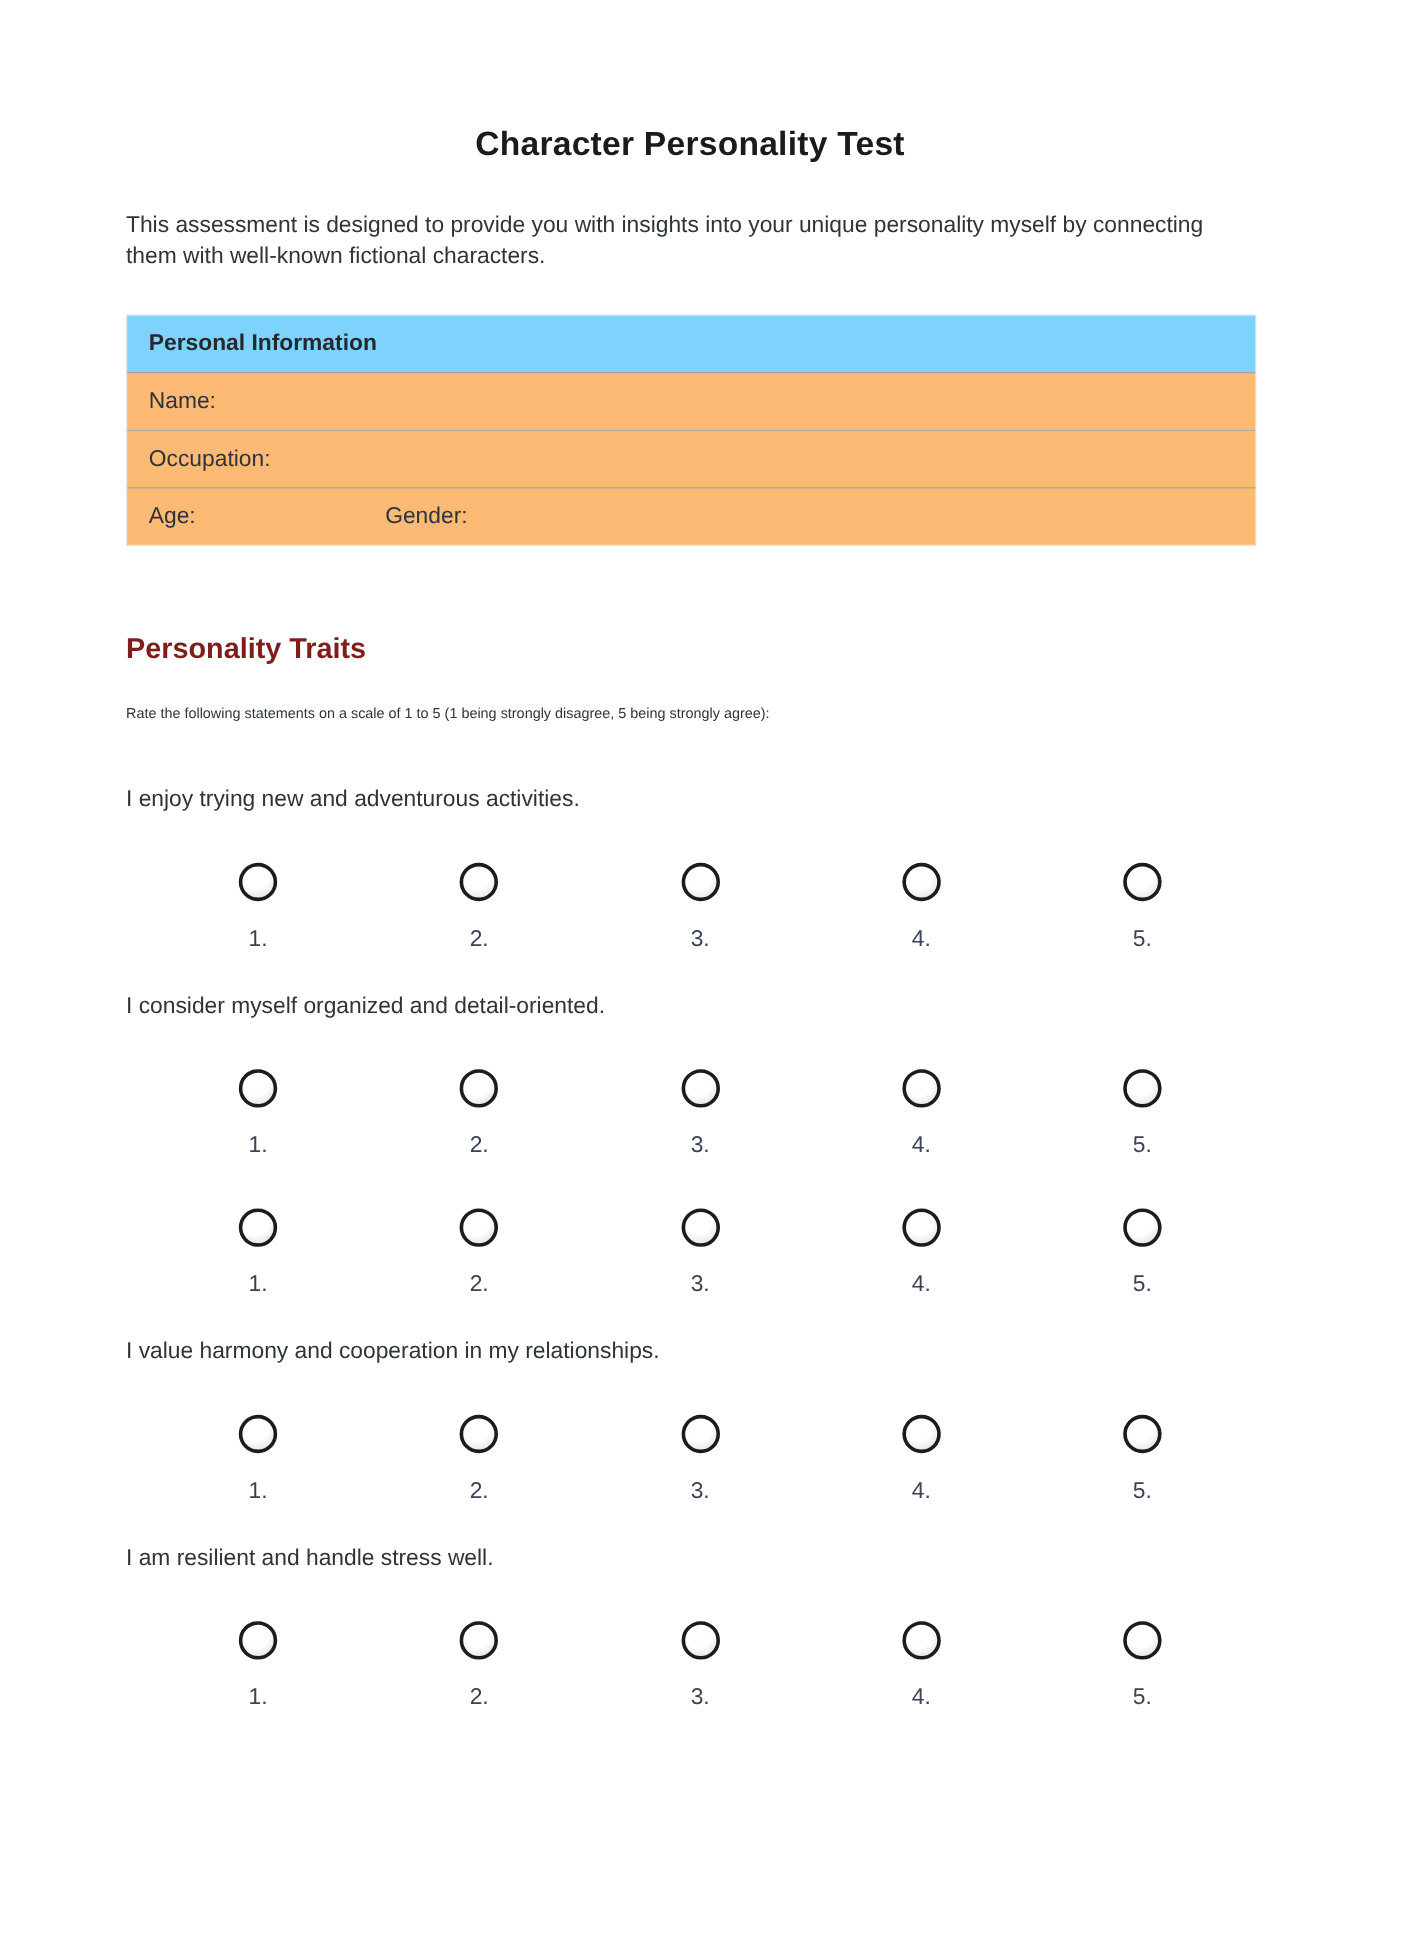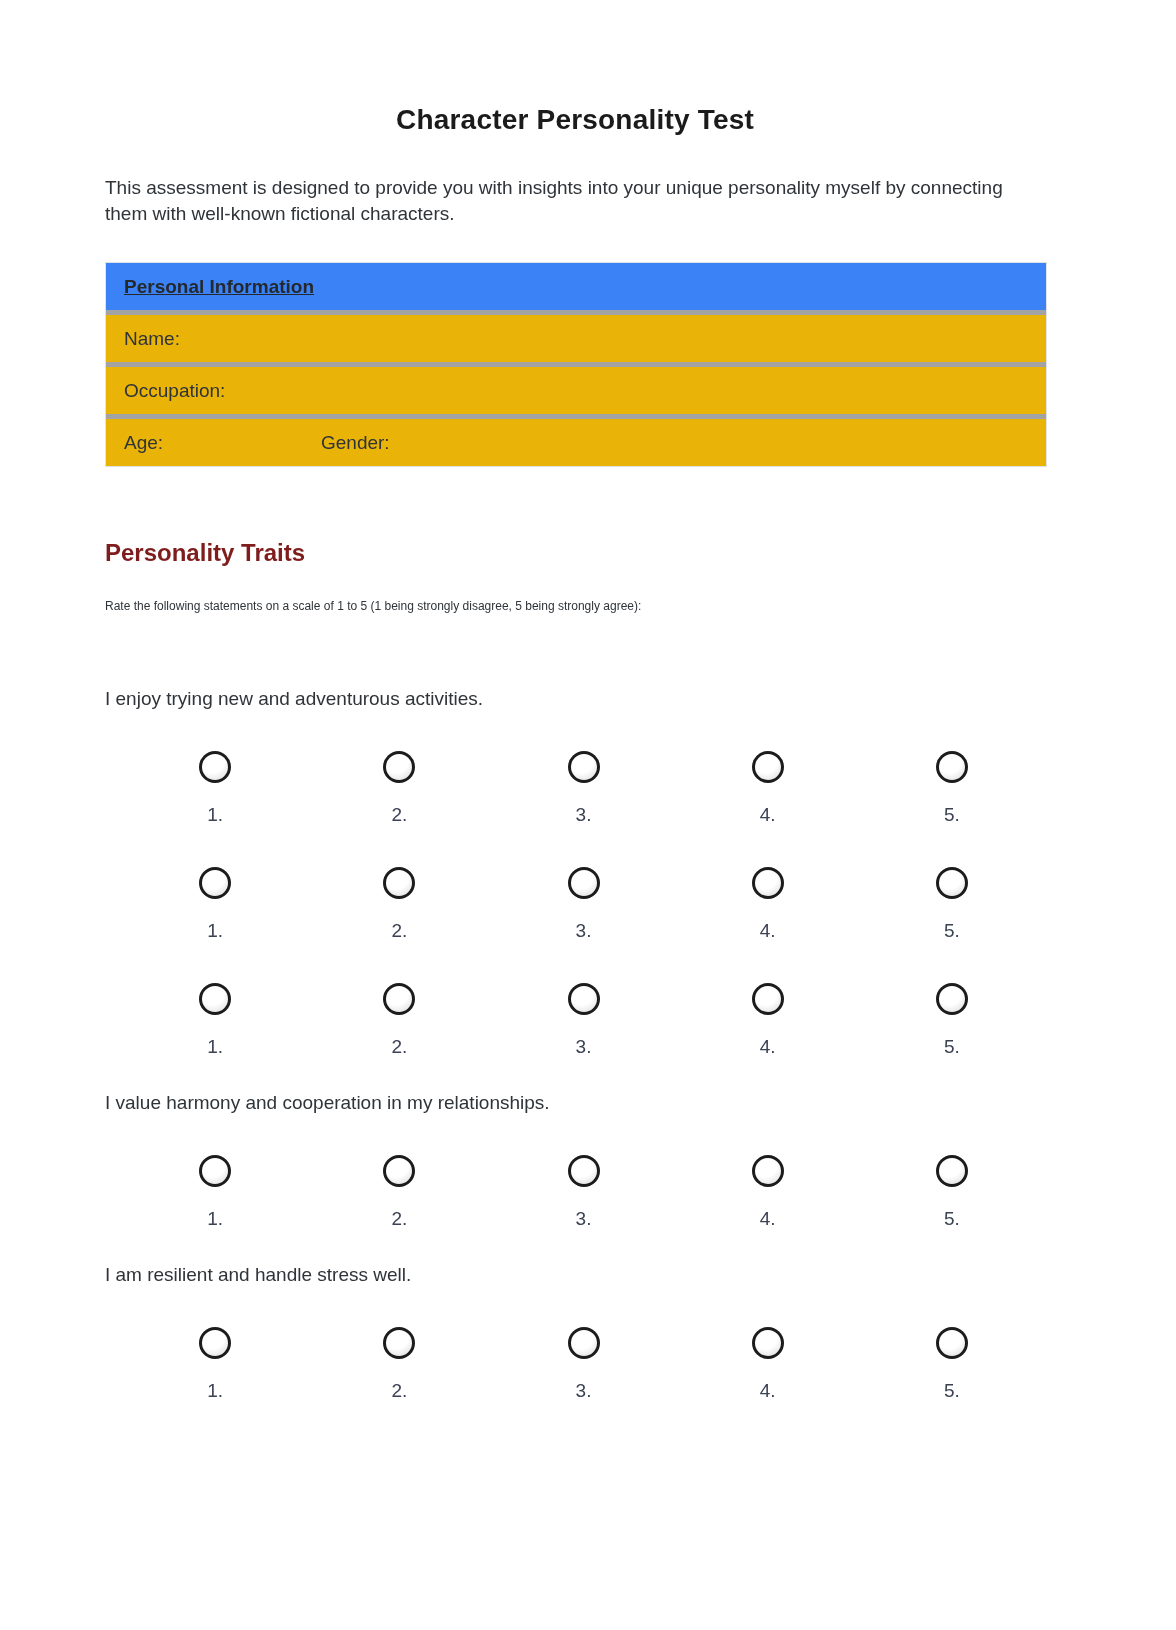--- a/index.html
+++ b/index.html
@@ -32,51 +32,50 @@
   }
   
   .pi-table {
     margin-top: 35px;
     width: 100%;
     border: 1px solid #dfe3e8;
     border-collapse: collapse;
     font-size: 19px;
   }
   .pi-table .row {
-    border-top: 5px solid #a3a3a3;
+    border-top: 1px solid #a3a3a3;
     height: 47px;
     display: flex;
     align-items: center;
     padding: 0 18px;
-    background: #eab308;
+    background: #fdba74;
   }
   .pi-table .row:first-child { border-top: none; }
   .pi-table .row.header {
-    background: #3b82f6;
+    background: #7dd3fc;
     font-weight: bold;
     color: #24292e;
-    text-decoration: underline;
   }
   .pi-table .age-cell { display: inline-block; width: 197px; }
   
   .section-heading {
     margin: 71px 0 0 0;
     font-size: 24px;
     line-height: 30px;
     font-weight: bold;
     color: #7f1d1d;
   }
   .instructions {
     margin: 25px 0 0 0;
     font-size: 12px;
     line-height: 26px;
   }
   
   .question { margin-top: 32px; }
-  .question:first-child { margin-top: 68px; }
+  .question:first-child { margin-top: 48px; }
   .q-text {
     font-size: 19px;
     line-height: 24px;
     margin: 0;
   }
   .scale-row {
     margin-left: 18px;
     width: 921px;
     display: flex;
   }
@@ -165,20 +164,21 @@
           <div class="col">
             <span class="num">4.</span>
           </div>
           <div class="col">
             <span class="num">5.</span>
           </div>
         </div>
   </div>
 
   <div class="question">
+    <p class="q-text">I consider myself organized and detail-oriented.</p>
     <div class="scale-row radio-row">
           <div class="col">
             <span class="radio"></span>
           </div>
           <div class="col">
             <span class="radio"></span>
           </div>
           <div class="col">
             <span class="radio"></span>
           </div>

